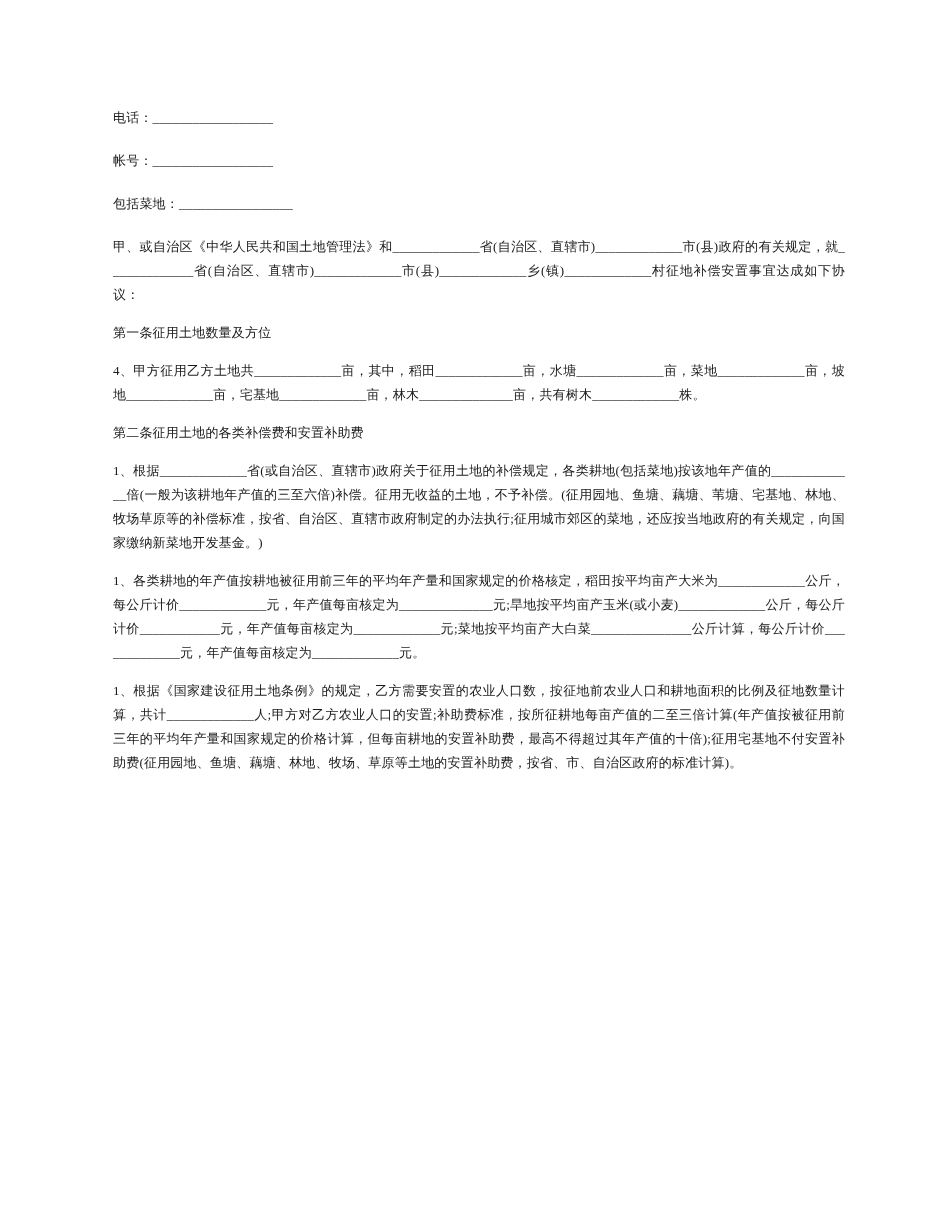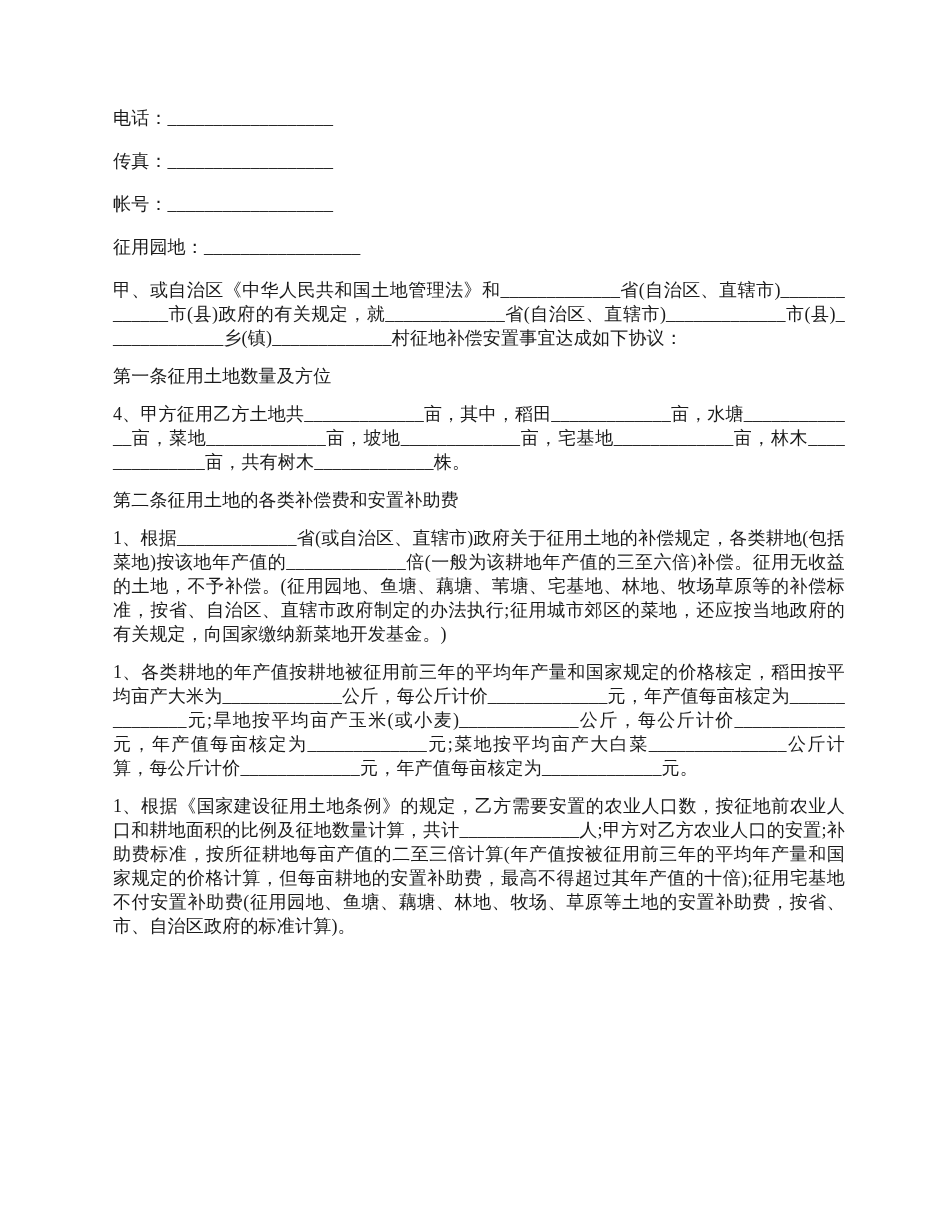--- a/index.html
+++ b/index.html
@@ -16,39 +16,38 @@
   }
   .page {
     box-sizing: border-box;
     width: 950px;
     height: 1230px;
     padding: 106px 105px 0 113px;
     background: #ffffff;
   }
   .page p {
     margin: 0 0 14px 0;
-    font-size: 18px;
+    font-size: 13px;
     line-height: 24px;
     text-align: justify;
     word-break: break-all;
     overflow-wrap: anywhere;
     letter-spacing: 0.2px;
   }
   .page p.contact {
     margin-bottom: 19px;
   }
 </style>
 </head>
 <body>
 
 <div class="page">
   <p class="contact">电话：__________________</p>
-  <p class="contact">传真：__________________</p>
   <p class="contact">帐号：__________________</p>
-  <p class="contact">征用园地：_________________</p>
+  <p class="contact">包括菜地：_________________</p>
 
   <p>甲、或自治区《中华人民共和国土地管理法》和_____________省(自治区、直辖市)_____________市(县)政府的有关规定，就_____________省(自治区、直辖市)_____________市(县)_____________乡(镇)_____________村征地补偿安置事宜达成如下协议：</p>
 
   <p>第一条征用土地数量及方位</p>
   <p>4、甲方征用乙方土地共_____________亩，其中，稻田_____________亩，水塘_____________亩，菜地_____________亩，坡地_____________亩，宅基地_____________亩，林木______________亩，共有树木_____________株。</p>
 
   <p>第二条征用土地的各类补偿费和安置补助费</p>
   <p>1、根据_____________省(或自治区、直辖市)政府关于征用土地的补偿规定，各类耕地(包括菜地)按该地年产值的_____________倍(一般为该耕地年产值的三至六倍)补偿。征用无收益的土地，不予补偿。(征用园地、鱼塘、藕塘、苇塘、宅基地、林地、牧场草原等的补偿标准，按省、自治区、直辖市政府制定的办法执行;征用城市郊区的菜地，还应按当地政府的有关规定，向国家缴纳新菜地开发基金。)</p>
   <p>1、各类耕地的年产值按耕地被征用前三年的平均年产量和国家规定的价格核定，稻田按平均亩产大米为_____________公斤，每公斤计价_____________元，年产值每亩核定为______________元;旱地按平均亩产玉米(或小麦)_____________公斤，每公斤计价____________元，年产值每亩核定为_____________元;菜地按平均亩产大白菜_______________公斤计算，每公斤计价_____________元，年产值每亩核定为_____________元。</p>
   <p>1、根据《国家建设征用土地条例》的规定，乙方需要安置的农业人口数，按征地前农业人口和耕地面积的比例及征地数量计算，共计_____________人;甲方对乙方农业人口的安置;补助费标准，按所征耕地每亩产值的二至三倍计算(年产值按被征用前三年的平均年产量和国家规定的价格计算，但每亩耕地的安置补助费，最高不得超过其年产值的十倍);征用宅基地不付安置补助费(征用园地、鱼塘、藕塘、林地、牧场、草原等土地的安置补助费，按省、市、自治区政府的标准计算)。</p>

